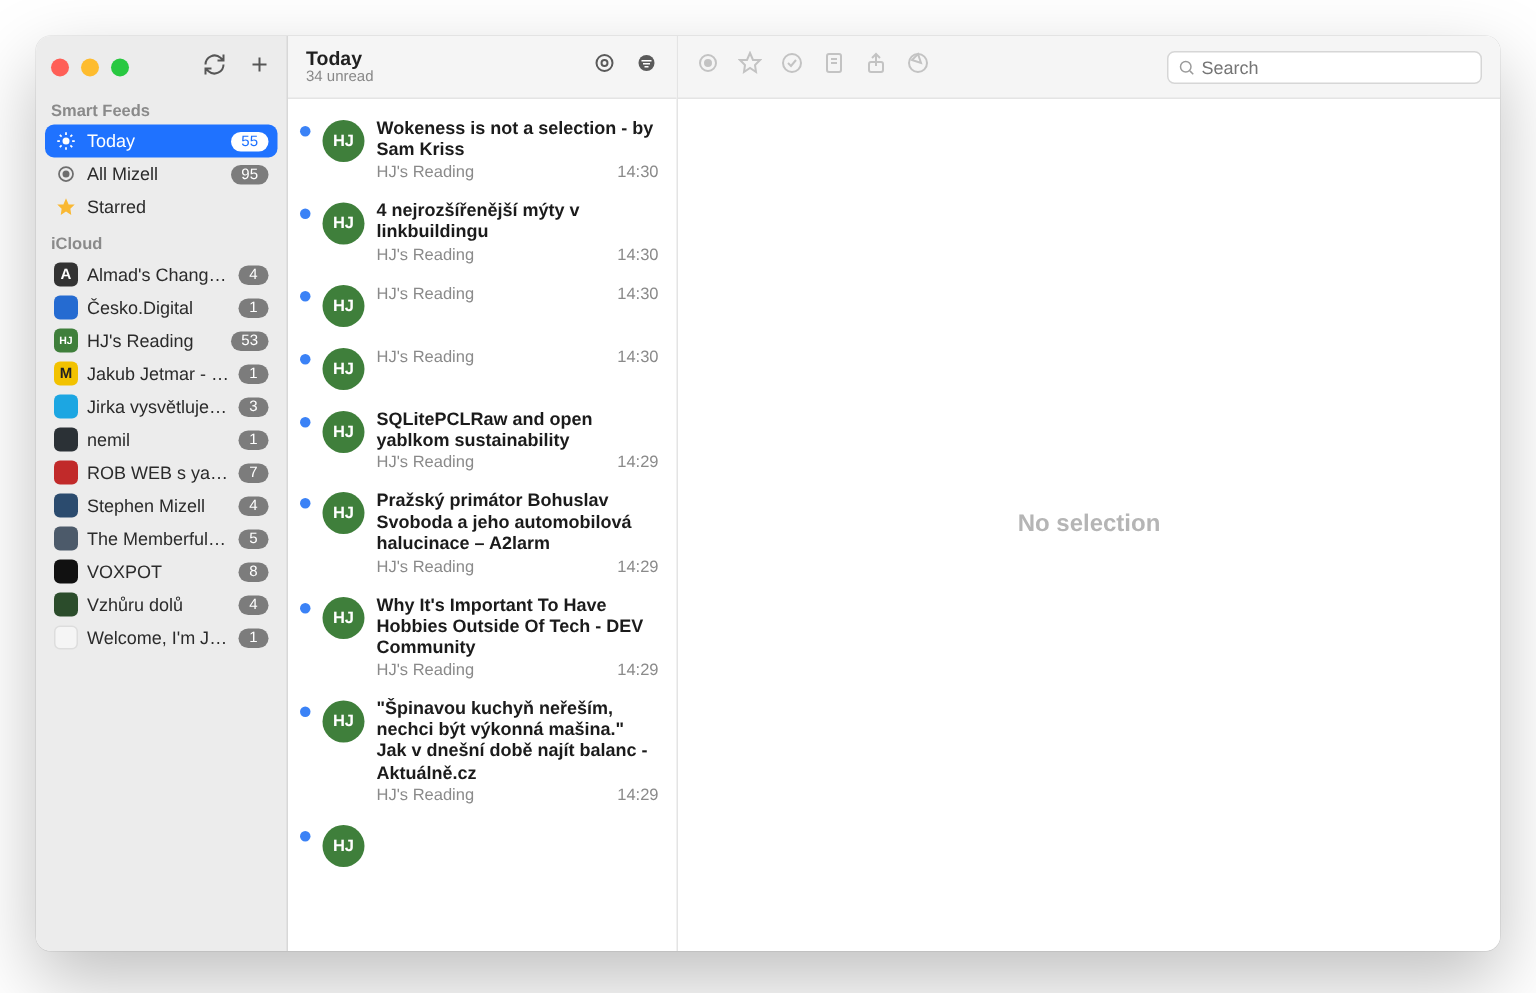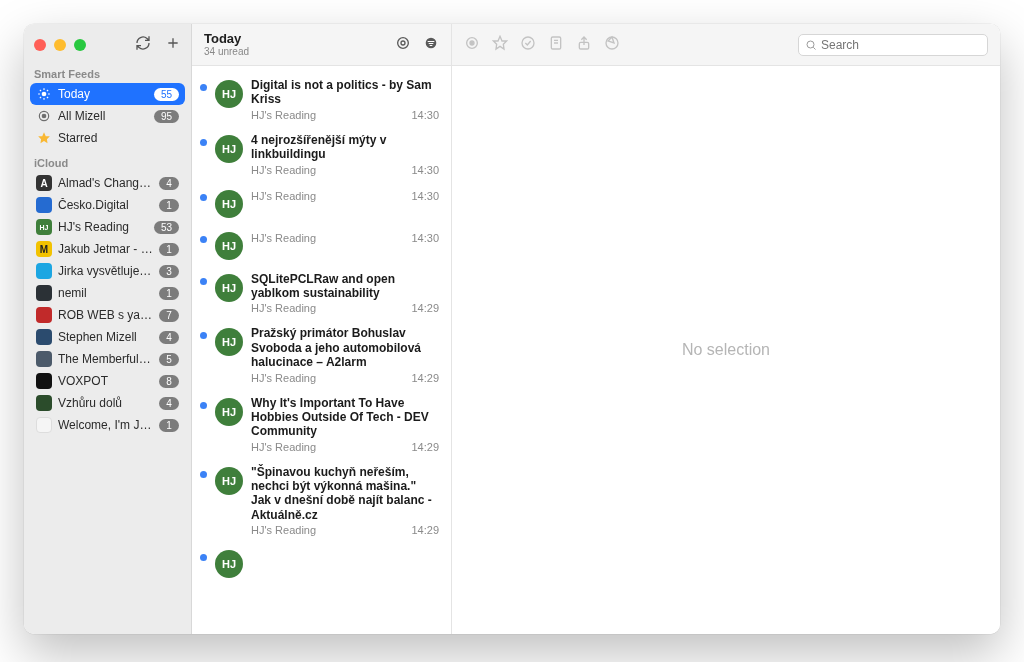--- a/index.html
+++ b/index.html
@@ -149,21 +149,21 @@
     align-items:center;
     padding:0 12px;
     border-bottom:1px solid #e4e4e4;
     background:#f5f5f5;
     gap:12px;
   }
   .detail-icons { display:flex; gap:12px; color:#c3c3c3; }
   .detail-icons svg { width:16px; height:16px; }
   .search {
     margin-left:auto;
-    width:190px;
+    width:210px;
     height:22px;
     background:#fff;
     border:1px solid #d6d6d6;
     border-radius:5px;
     display:flex;
     align-items:center;
     padding:0 6px;
     gap:4px;
     color:#9b9b9b;
     font-size:12px;
@@ -171,21 +171,21 @@
   .search input {
     border:none; outline:none; flex:1; font-size:12px; background:transparent; color:#333;
   }
   .detail-body {
     flex:1;
     display:flex;
     align-items:center;
     justify-content:center;
     color:#b5b5b5;
     font-size:16px;
-    font-weight:400;
+    font-weight:700;
   }
 
   
   .sq { border-radius:3px; }
   .c1 { background:#333; }
   .c2 { background:#256bd1; }
   .c4 { background:#1ca6e2; }
   .c5 { background:#2b3136; }
   .c6 { background:#c12a2a; }
   .c7 { background:#2b4b6e; }
@@ -348,21 +348,21 @@
               <rect x="10" y="15" width="4" height="1.5" fill="#fff"></rect>
             </svg>
         </span>
       </div>
     </div>
     <div class="articles-body" id="articles-body">
         <div class="article-item">
           <span class="unread-dot"></span>
           <span class="article-avatar">HJ</span>
           <div class="article-text">
-            <div class="article-title">Digital is not a politics - by Sam Kriss</div>
+            <div class="article-title">Wokeness is not a selection - by Sam Kriss</div>
             <div class="article-meta">
               <span class="article-feed">HJ's Reading</span>
               <span class="article-time">14:30</span>
             </div>
           </div>
         </div>
         <div class="article-item">
           <span class="unread-dot"></span>
           <span class="article-avatar">HJ</span>
           <div class="article-text">

